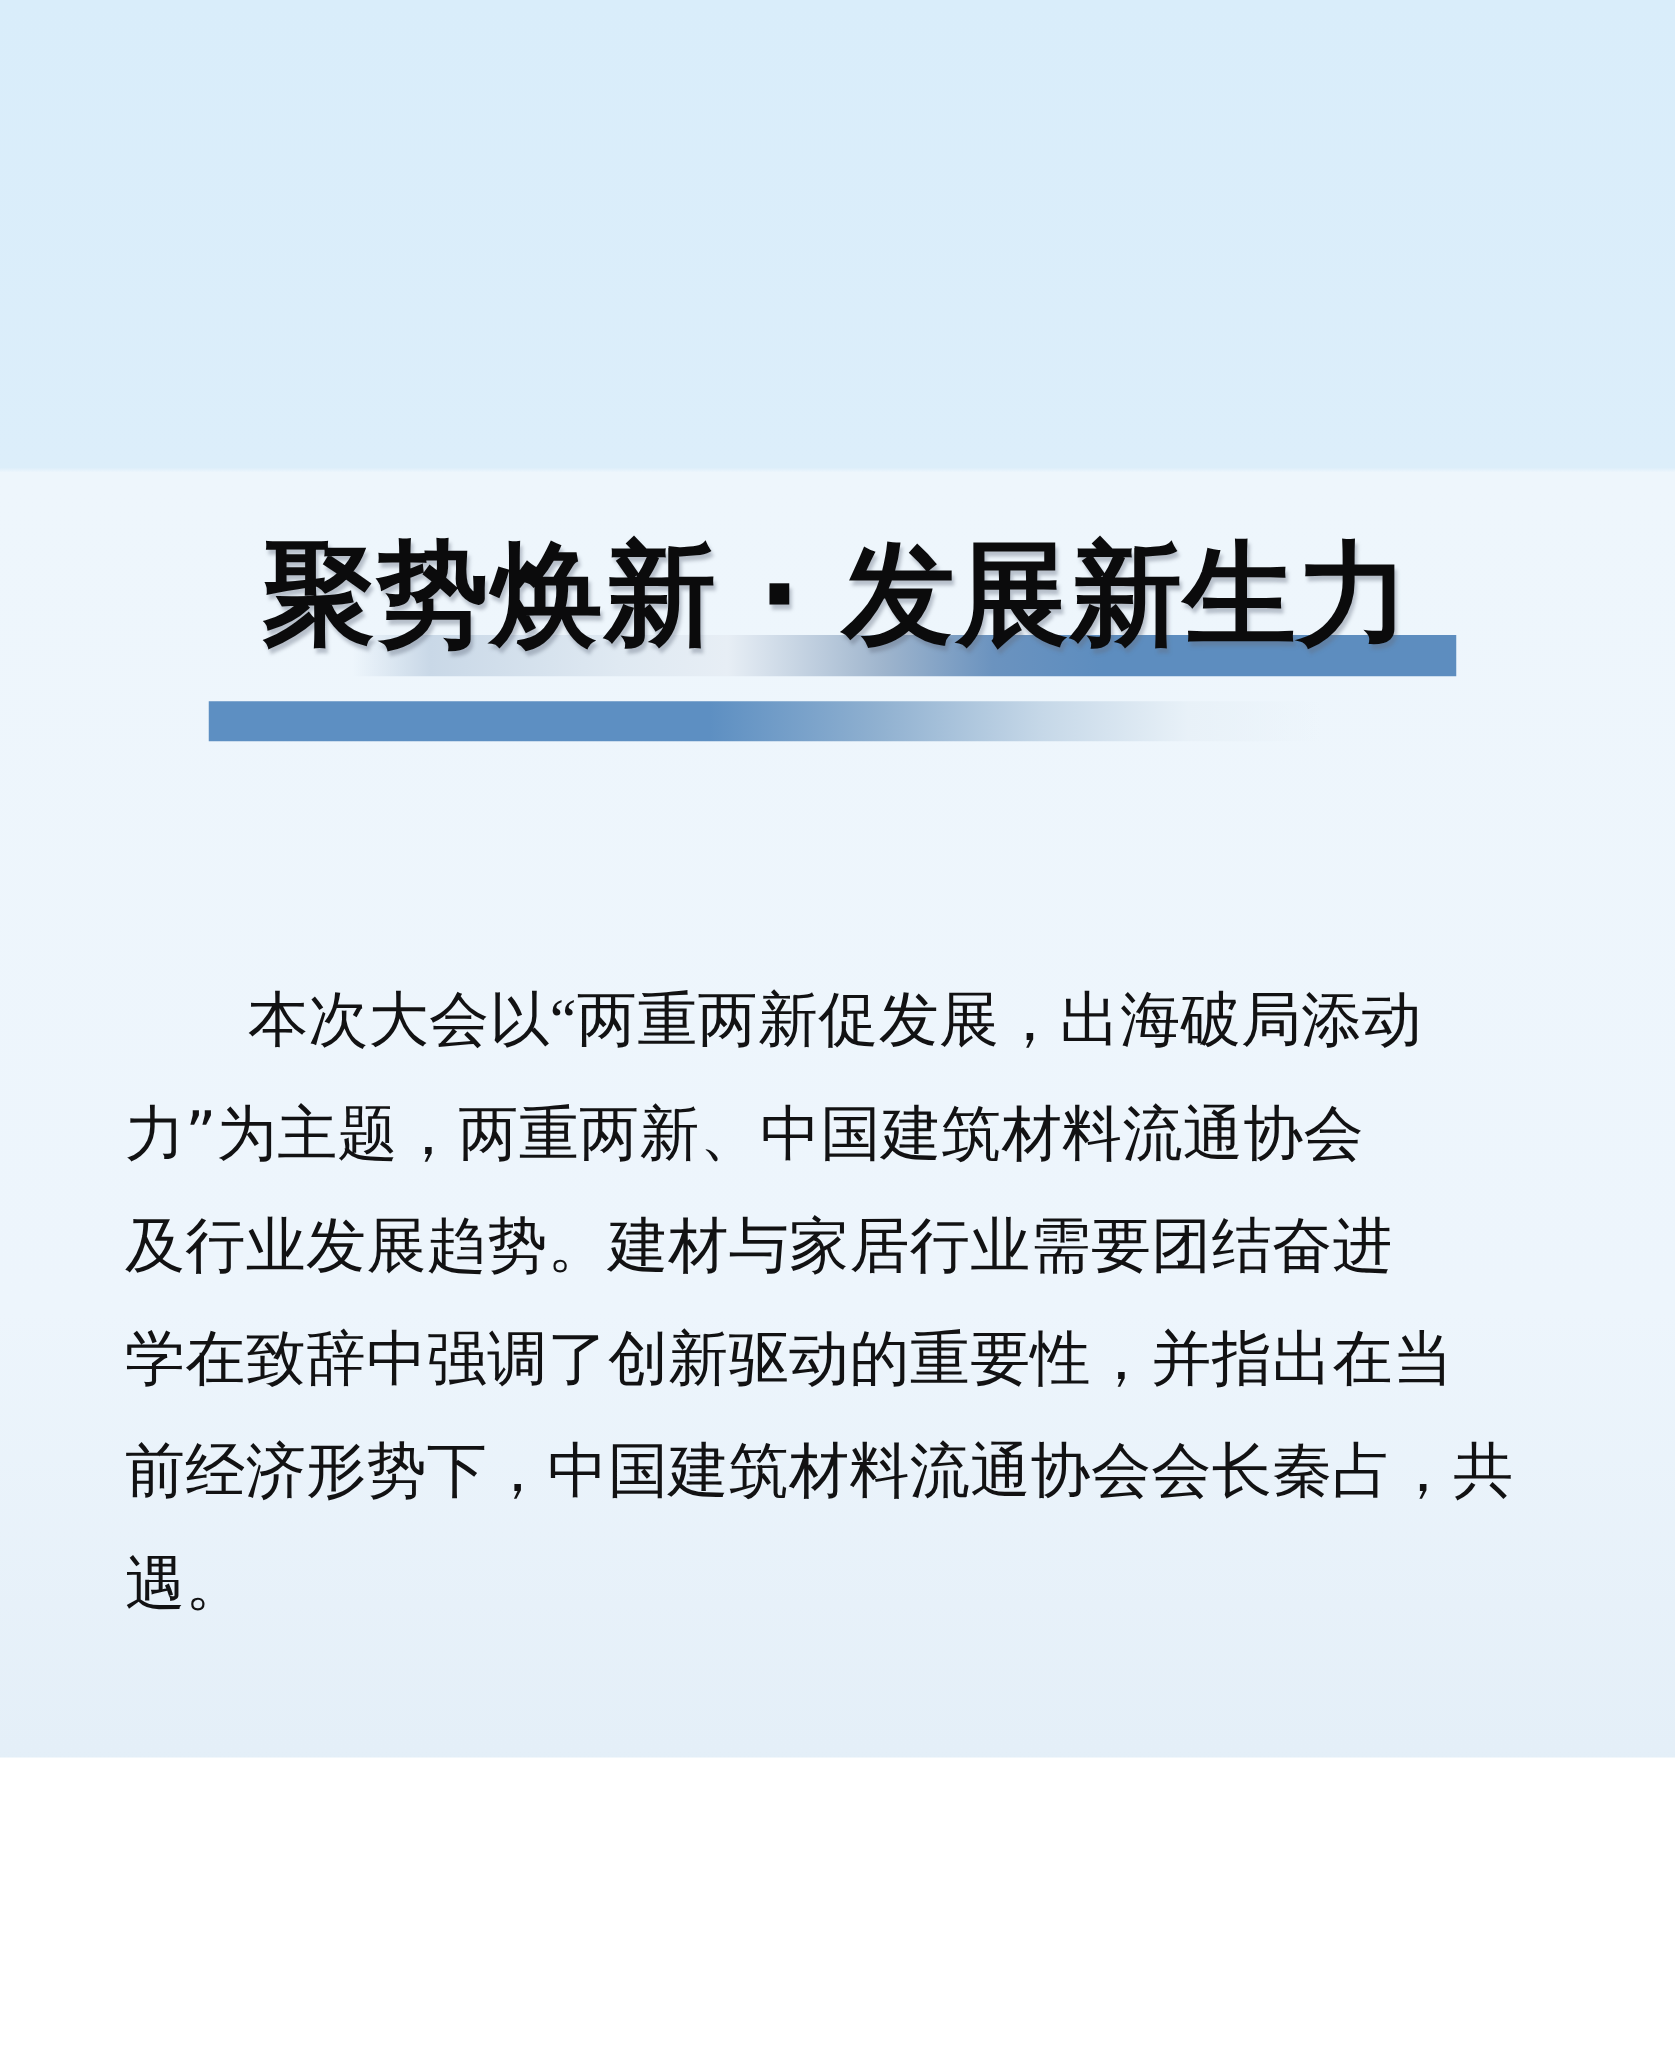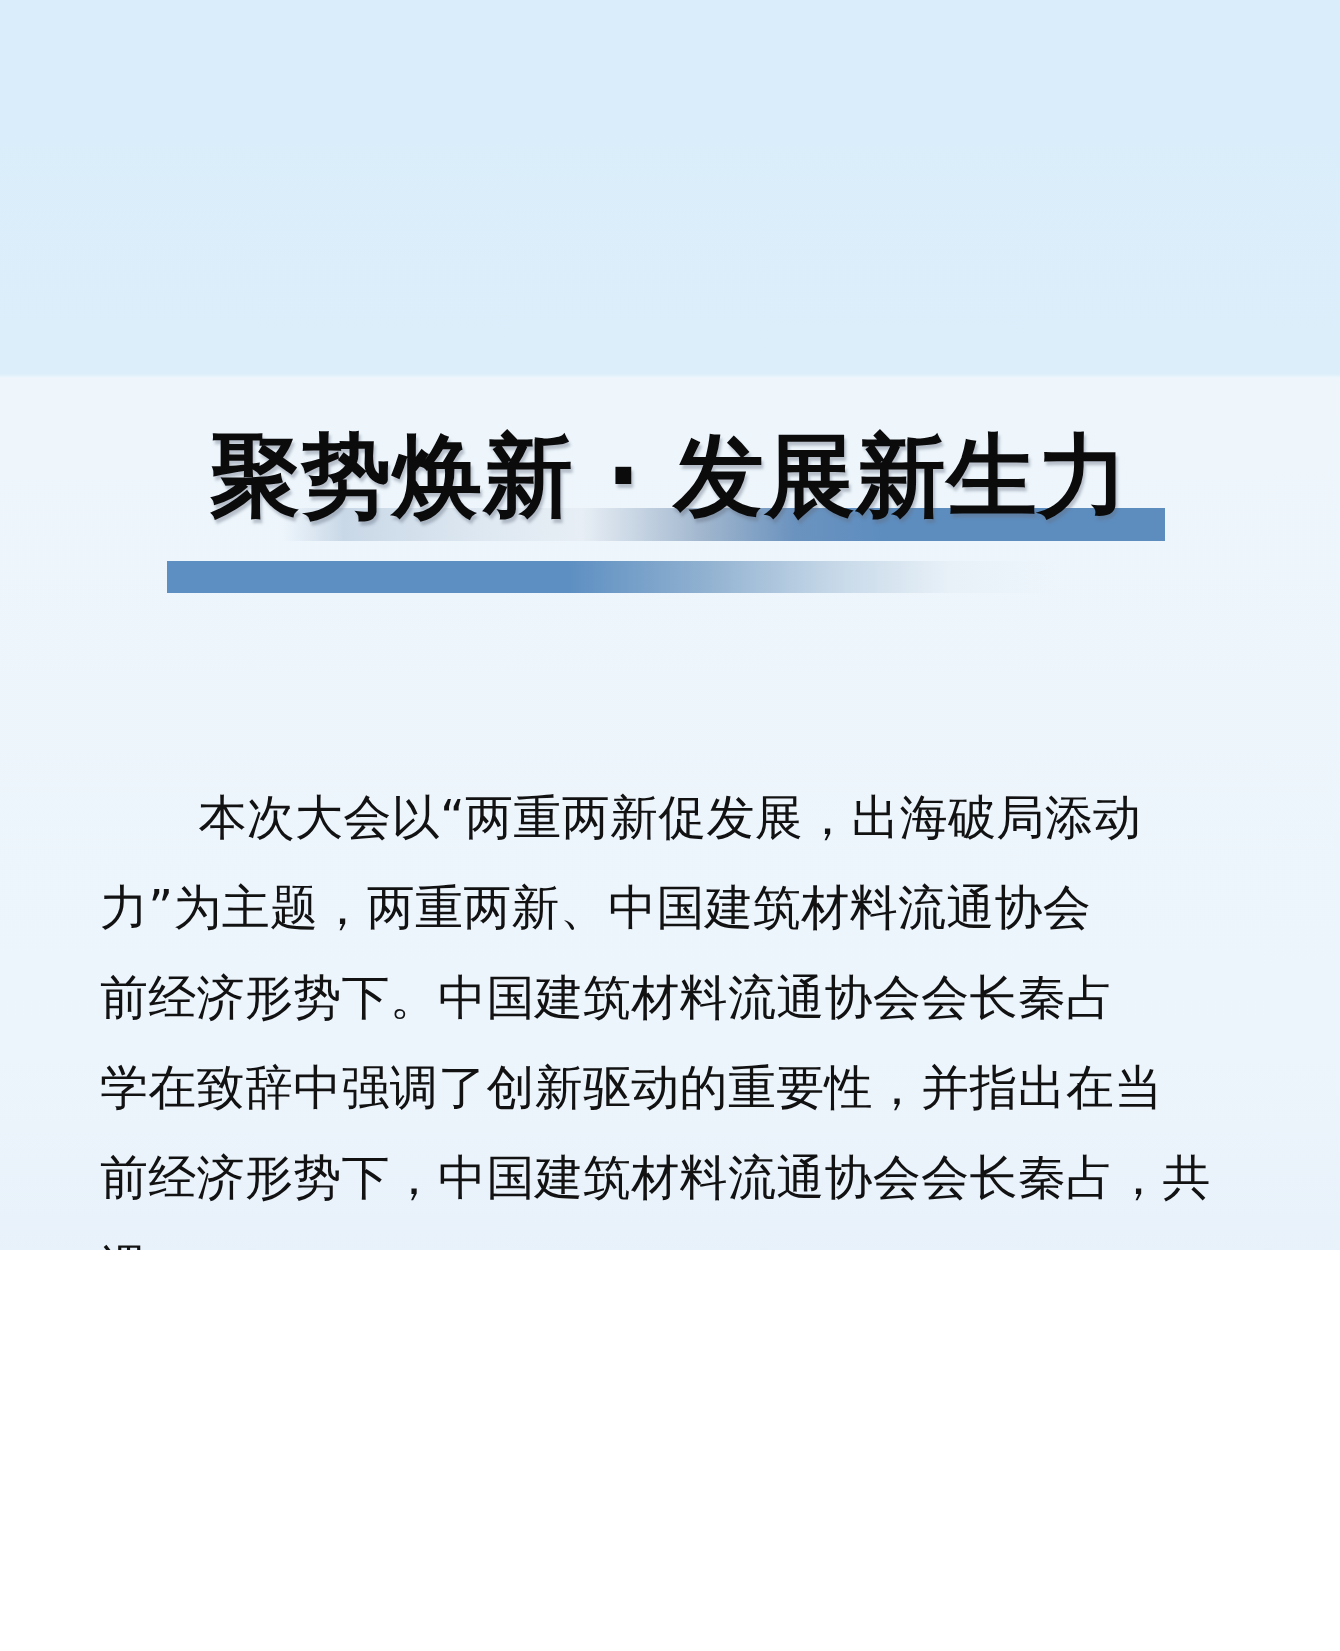--- a/index.html
+++ b/index.html
@@ -1,18 +1,18 @@
 <!DOCTYPE html>
 <html><head>
 <meta charset="utf-8">
 <style>
   html,body{margin:0;padding:0;}
   .page{
     position:relative;
-    width:1340px;height:1250px;
+    width:1340px;height:1406px;
     overflow:hidden;
     font-family:"DejaVu Sans","Liberation Sans",sans-serif;
     background:linear-gradient(180deg,
       #d9edfa 0px,
       #dceefa 374px,
       #eef6fc 378px,
       #edf5fc 1050px,
       #e4eff8 1400px,
       #d9e9f5 1651px);
   }
@@ -66,34 +66,35 @@
     letter-spacing:0.3px;
     z-index:2;
   }
   .body-line{
     height:90px;
     line-height:90px;
     white-space:nowrap;
   }
   .body-line.indent{
     text-indent:2.05em;
+    font-family:Liberation Serif, serif;
   }
 </style>
 </head>
 <body>
 
 <div class="page">
 
   <div class="bar bar-upper"></div>
   <div class="bar bar-lower"></div>
 
   <h1 class="title">聚势焕新 · 发展新生力</h1>
 
   <div class="body-text">
     <div class="body-line indent">本次大会以“两重两新促发展，出海破局添动</div>
     <div class="body-line">力”为主题，两重两新、中国建筑材料流通协会</div>
-    <div class="body-line">前经济形势下。中国建筑材料流通协会会长秦占</div>
+    <div class="body-line">及行业发展趋势。建材与家居行业需要团结奋进</div>
     <div class="body-line">学在致辞中强调了创新驱动的重要性，并指出在当</div>
     <div class="body-line">前经济形势下，中国建筑材料流通协会会长秦占，共</div>
     <div class="body-line">遇。</div>
   </div>
 
 </div>
 
 </body></html>

